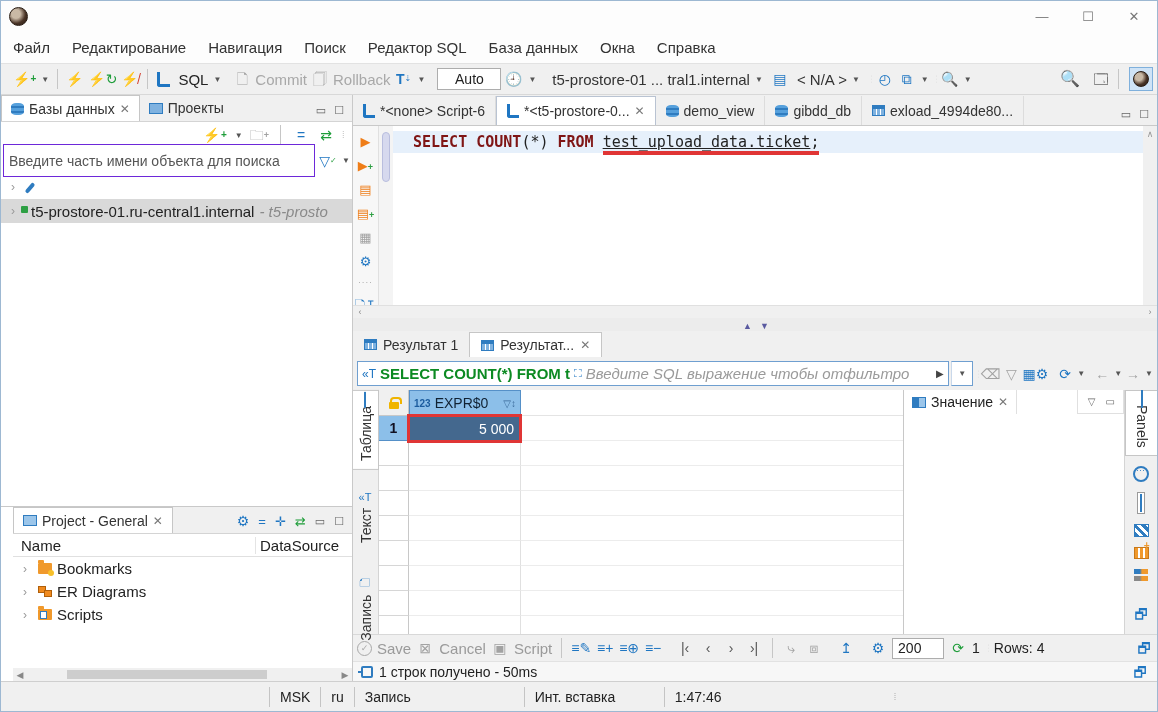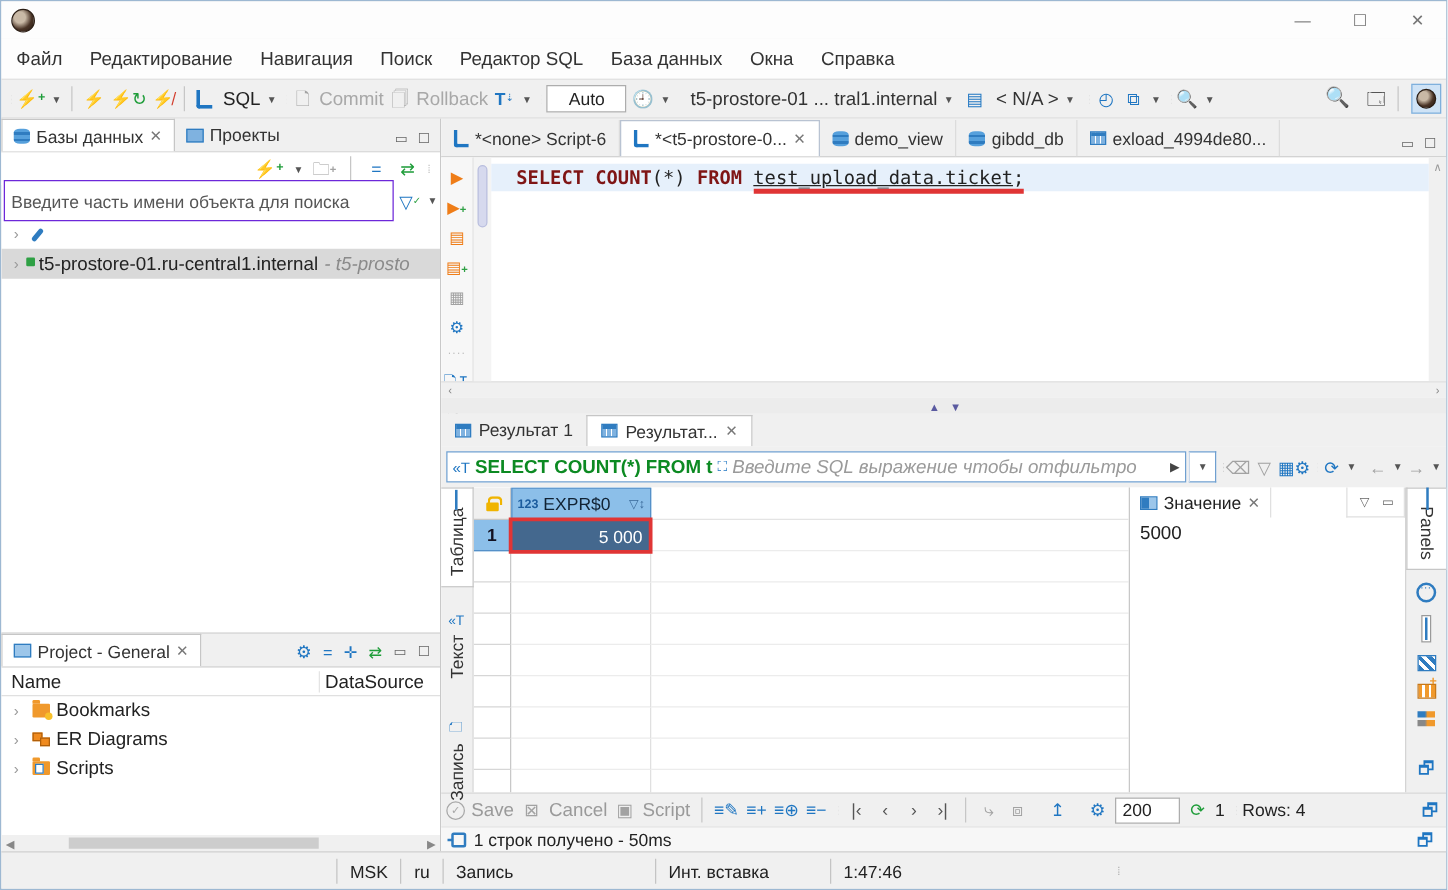--- a/index.html
+++ b/index.html
@@ -111,21 +111,21 @@
   .code-line { height:22px; line-height:22px; background:#e6f0fb; padding-left:20px; white-space:nowrap; }
   .kw { color:#7f1515; font-weight:bold; }
   .ident { text-decoration:underline; }
   .red-ul { border-bottom:4px solid #e03535; padding-bottom:0px; }
   .ed-vscroll { width:14px; flex:none; background:#f0f0f0; display:flex; flex-direction:column; align-items:center; color:#999; font-size:9px; padding-top:3px; }
   .ed-hscroll { height:13px; background:#f0f0f0; border-top:1px solid #e0e0e0; display:flex; align-items:center; flex:none; }
   .splitter { height:13px; background:#ececec; position:relative; flex:none; }
   .split-btns { position:absolute; left:390px; top:3px; display:flex; gap:8px; color:#5a5aa0; font-size:9px; }
 
   
-  .rtabs { height:26px; background:#f0f0f0; display:flex; align-items:center; flex:none; }
+  .rtabs { height:26px; background:#f0f0f0; display:flex; align-items:flex-end; flex:none; }
   .rtab { height:25px; display:flex; align-items:center; gap:6px; padding:0 11px; font-size:14px; color:#333; }
   .rtab.active { background:#fff; border:1px solid #c6c6c6; border-bottom:none; }
 
   .filterbar { height:33px; background:#f0f0f0; display:flex; align-items:center; padding:3px 4px; gap:2px; flex:none; white-space:nowrap; }
   .filter-input { flex:1; min-width:0; height:25px; background:#fff; border:1px solid #6f9fd0; display:flex; align-items:center; padding:0 4px; gap:4px; overflow:hidden; }
   .f-preset { color:#0c8a22; font-size:15px; font-weight:bold; white-space:nowrap; }
   .f-expand { color:#1f76c2; font-size:11px; }
   .f-placeholder { color:#9a9a9a; font-style:italic; font-size:15px; overflow:hidden; white-space:nowrap; flex:1; }
   .f-drop { width:22px; height:25px; background:#fff; border:1px solid #6f9fd0; border-left:1px solid #c9d8ea; display:flex; align-items:center; justify-content:center; }
 
@@ -308,21 +308,21 @@
           </div>
           <div class="tree-row selected">
             <span class="chev">›</span>
             <span class="dbpos"><span class="i-db"></span><span class="i-check"></span></span>
             <span>t5-prostore-01.ru-central1.internal</span>
             <span class="suffix"> - t5-prosto</span>
           </div>
         </div>
       </div>
 
-      <div style="flex:1; display:flex; flex-direction:column; min-height:0;">
+      <div style="flex:1; display:flex; flex-direction:column; min-height:0;margin-left:12px;">
         <div class="ptabs">
           <div class="ptab active">
             <span class="i-vpanel" style="background:#9cc6ea"></span>
             <span>Project - General</span>
             <span class="x">✕</span>
           </div>
           <div class="ptab-minmax" style="gap:9px; align-items:center;">
             <span class="blue" style="font-size:14px">⚙</span>
             <span class="blue" style="font-size:13px">=</span>
             <span class="blue" style="font-size:13px">✛</span>
@@ -546,21 +546,20 @@
             <div class="vp-tab">
               <span class="i-vpanel"></span>
               <span>Значение</span>
               <span style="color:#777;font-size:12px">✕</span>
             </div>
             <div class="vp-ctrl">
               <span>▽</span>
               <span>▭</span>
             </div>
           </div>
-          <div class="vp-body">5000</div>
         </div>
 
         <div class="rpanels">
           <div class="panels-tab">
             <span class="p-ic"><span class="i-vpanel"></span></span>
             <span>Panels</span>
           </div>
           <span class="i-grouping"></span>
           <span class="i-sel-box"><span class="i-vpanel"></span></span>
           <span class="i-check2"></span>

